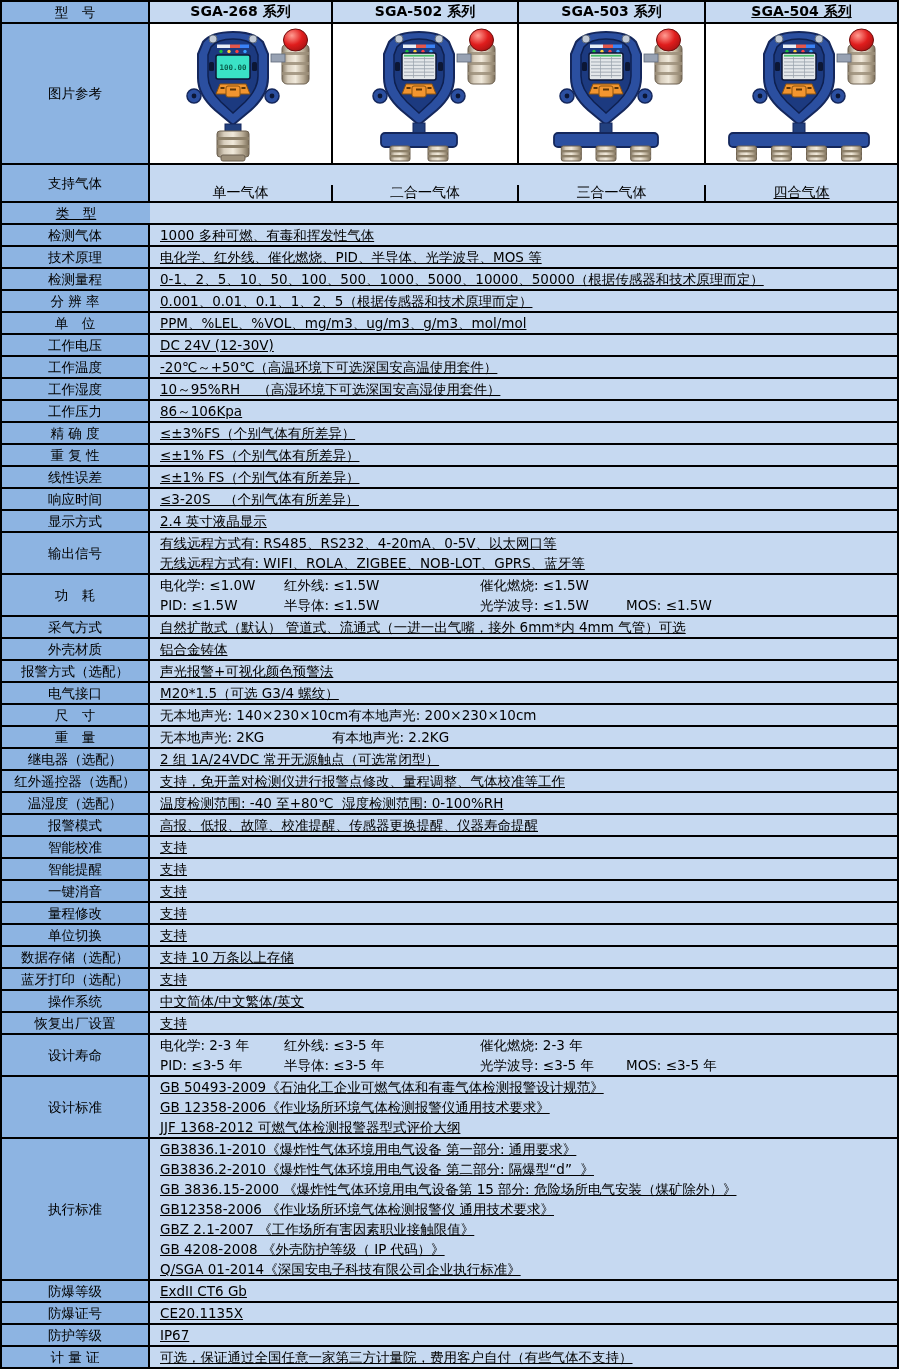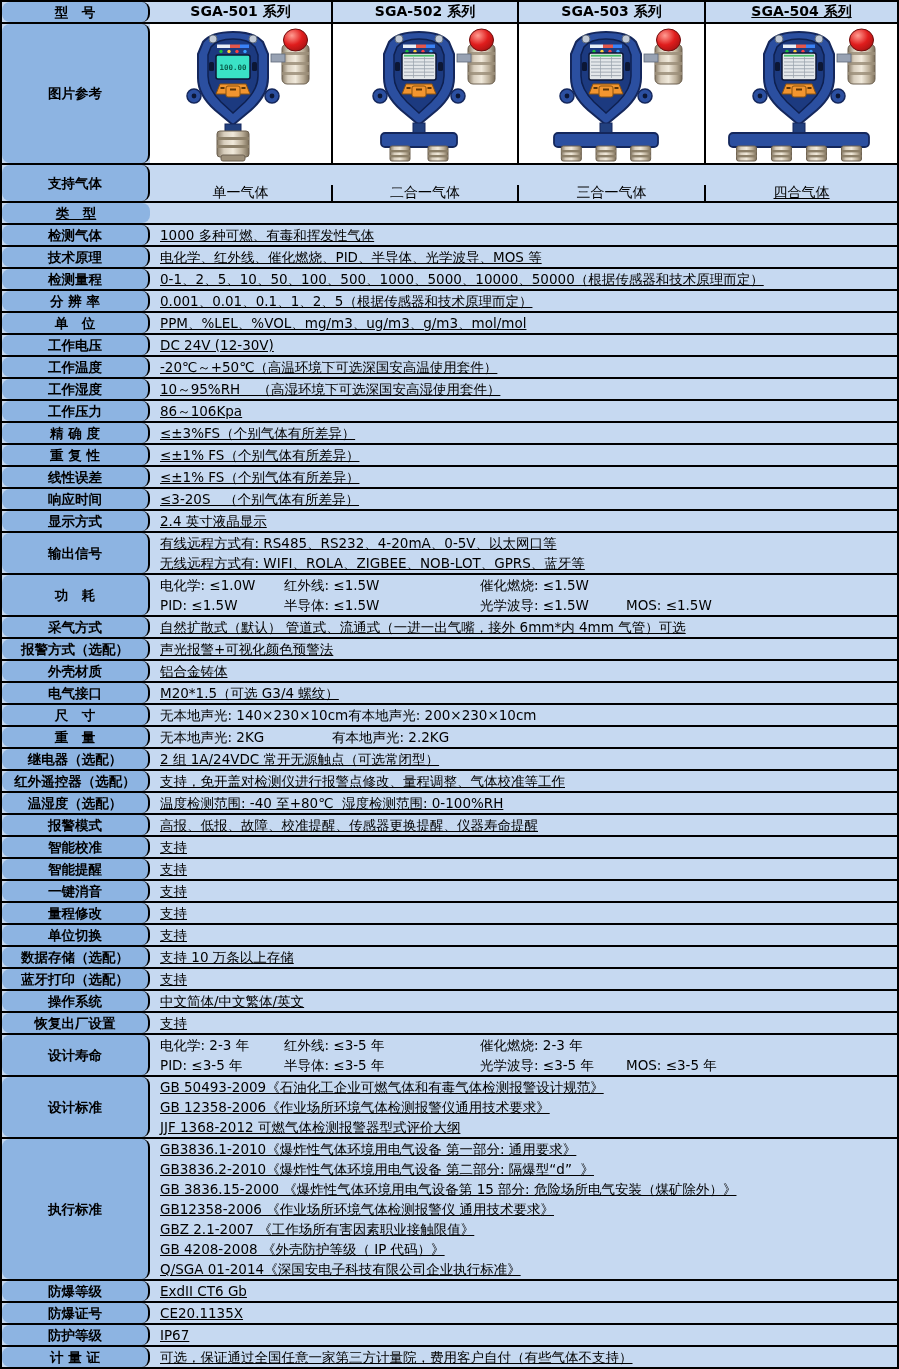--- a/index.html
+++ b/index.html
@@ -12,22 +12,22 @@
   .page { width: 899px; border: 2px solid #000; background: #c6d9f1; }
 
   .row { display: flex; border-bottom: 2px solid #000; }
   .row > .cell { border-right: 2px solid #000; }
   .row > .cell:last-child { border-right: none; text-decoration: underline; }
 
   .label-cell {
     flex: 0 0 148px; width: 148px;
     background: #8db4e2;
     display: flex; align-items: center; justify-content: center;
-    font-weight: bold; font-size: 13.5px; text-align: center;
-    padding: 0 2px; white-space: pre-wrap; line-height: 1.25; border-radius: 8px;
+    font-weight: normal; font-size: 13.5px; text-align: center;
+    padding: 0 2px; white-space: pre-wrap; line-height: 1.25;
   }
 
   .header-row { height: 22px; }
   .model-cell {
     background: #c6d9f1; display: flex; align-items: center; justify-content: center;
     font-weight: bold; font-size: 14px;
   }
   .m0 { flex: 0 0 183px; } .m1 { flex: 0 0 186px; } .m2 { flex: 0 0 187px; } .m3 { flex: 1; }
 
   .image-row { height: 141px; }
@@ -57,21 +57,21 @@
   .cols-quad .c2 { min-width: 146px; margin-left: 40px; }
   #specs .spec-row:last-child { border-bottom: none; }
 </style>
 </head>
 <body>
 
 <div class="page">
 
   <div class="row header-row">
     <div class="cell label-cell">型　号</div>
-    <div class="cell model-cell m0">SGA-501 系列</div>
+    <div class="cell model-cell m0">SGA-268 系列</div>
     <div class="cell model-cell m1">SGA-502 系列</div>
     <div class="cell model-cell m2">SGA-503 系列</div>
     <div class="cell model-cell m3">SGA-504 系列</div>
   </div>
 
   <div class="row image-row">
     <div class="cell label-cell">图片参考</div>
     <div class="cell image-cell m0" id="imgcell0">
         <svg xmlns="http://www.w3.org/2000/svg" width="176" height="139" viewBox="4 0 168 139">
           <defs>
@@ -402,28 +402,28 @@
       </div>
       <div class="row spec-row">
         <div class="cell label-cell">功　耗</div>
         <div class="cell value-cell"><div class="spec-line cols cols-quad"><span class="c0">电化学: ≤1.0W</span><span class="c1">红外线: ≤1.5W</span><span class="c2">催化燃烧: ≤1.5W</span></div><div class="spec-line cols cols-quad"><span class="c0">PID: ≤1.5W</span><span class="c1">半导体: ≤1.5W</span><span class="c2">光学波导: ≤1.5W</span><span class="c3">MOS: ≤1.5W</span></div></div>
       </div>
       <div class="row spec-row">
         <div class="cell label-cell">采气方式</div>
         <div class="cell value-cell"><div class="spec-line">自然扩散式（默认） 管道式、流通式（一进一出气嘴，接外 6mm*内 4mm 气管）可选</div></div>
       </div>
       <div class="row spec-row">
+        <div class="cell label-cell">外壳材质</div>
+        <div class="cell value-cell"><div class="spec-line">铝合金铸体</div></div>
+      </div>
+      <div class="row spec-row">
         <div class="cell label-cell">报警方式（选配）</div>
         <div class="cell value-cell"><div class="spec-line">声光报警+可视化颜色预警法</div></div>
       </div>
       <div class="row spec-row">
-        <div class="cell label-cell">外壳材质</div>
-        <div class="cell value-cell"><div class="spec-line">铝合金铸体</div></div>
-      </div>
-      <div class="row spec-row">
         <div class="cell label-cell">电气接口</div>
         <div class="cell value-cell"><div class="spec-line">M20*1.5（可选 G3/4 螺纹）</div></div>
       </div>
       <div class="row spec-row">
         <div class="cell label-cell">尺　寸</div>
         <div class="cell value-cell"><div class="spec-line cols cols-pair"><span class="c0">无本地声光: 140×230×10cm</span><span class="c1">有本地声光: 200×230×10cm</span></div></div>
       </div>
       <div class="row spec-row">
         <div class="cell label-cell">重　量</div>
         <div class="cell value-cell"><div class="spec-line cols cols-pair"><span class="c0">无本地声光: 2KG</span><span class="c1">有本地声光: 2.2KG</span></div></div>

